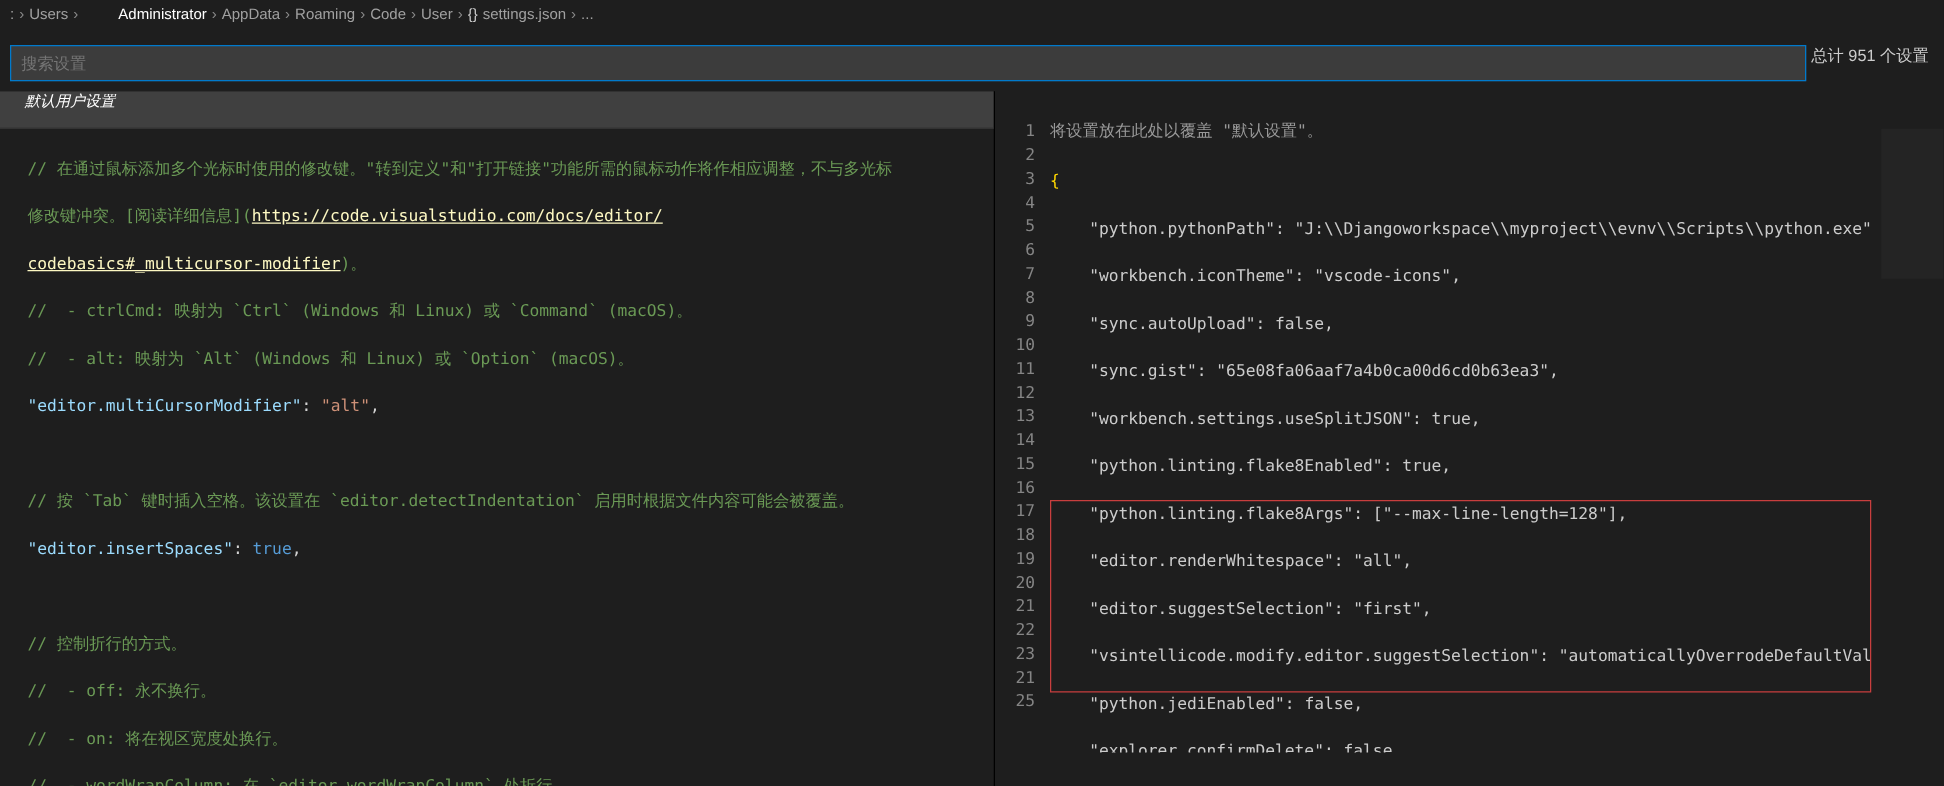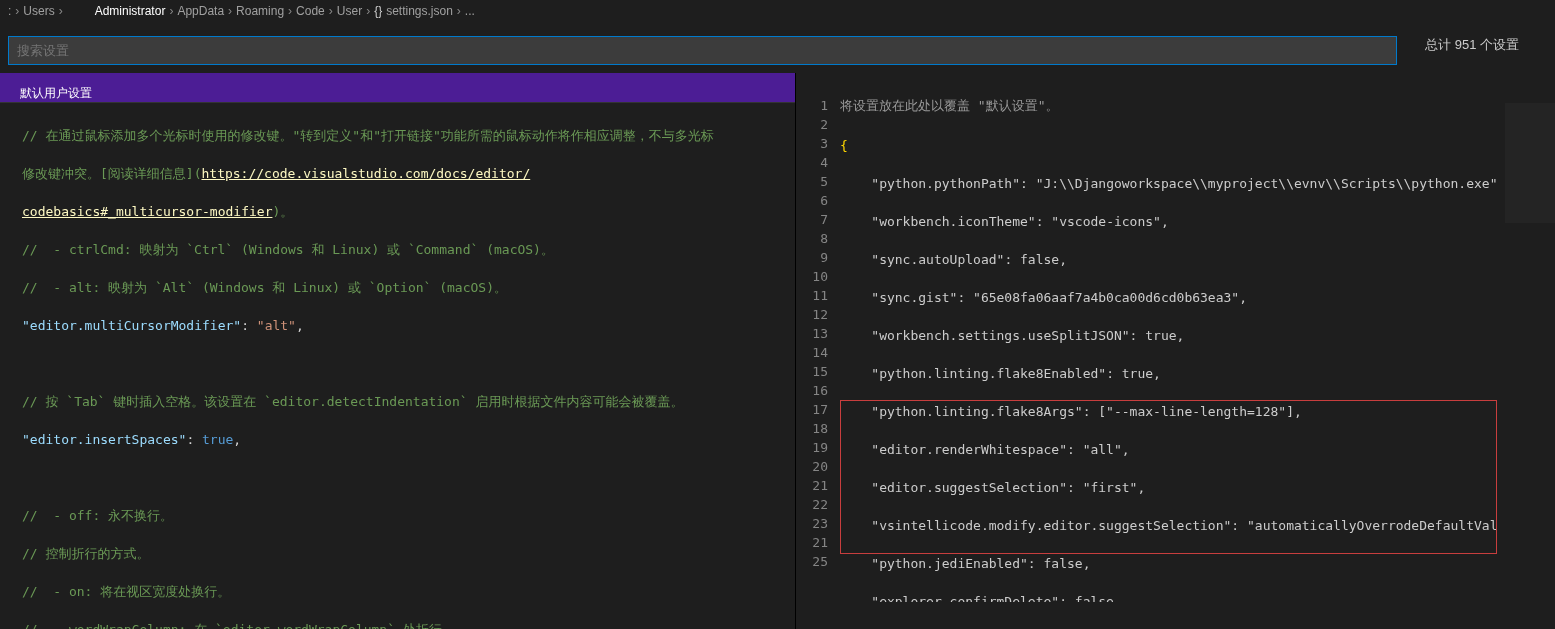--- a/index.html
+++ b/index.html
@@ -3,26 +3,26 @@
 <meta charset="utf-8">
 <style>
 * { margin:0; padding:0; box-sizing:border-box; }
 body { background:#1e1e1e; color:#cccccc; font-family:"Microsoft YaHei","Segoe UI",sans-serif; font-size:13px; width:1555px; height:629px; overflow:hidden; }
 .breadcrumb { height:22px; display:flex; align-items:center; padding:0 8px; font-size:12px; color:#a0a0a0; background:#1e1e1e; }
 .breadcrumb .sep { margin:0 4px; color:#888; }
 .breadcrumb .item { white-space:nowrap; }
 .breadcrumb .icon-braces { color:#cccccc; margin-right:4px; }
 .search-row { display:flex; margin:14px 8px 8px 8px; }
 .search-input { flex:1; background:#3c3c3c; border:1px solid #007acc; color:#ccc; padding:6px 8px; font-size:13px; outline:none; }
-.search-count { padding:0 28px; color:#ccc; font-size:13px; white-space:nowrap; }
+.search-count { padding:0 4px; color:#ccc; font-size:13px; white-space:nowrap; }
 .panels { display:flex; height:calc(100% - 70px); }
 .panel { position:relative; overflow:hidden; }
 .panel-left { width:796px; border-right:1px solid #000; }
 .panel-right { flex:1; }
-.panel-header { height:30px; background:#4c1d95; display:flex; align-items:flex-end; padding:0 10px; border-bottom:1px solid #333; }
+.panel-header { height:30px; background:#404040; display:flex; align-items:flex-start; padding:0 10px; border-bottom:1px solid #333;font-style:italic; }
 .panel-header .tab { padding:0 10px; color:#999; font-size:12px; }
 .panel-header .tab.active { color:#fff; }
 .panel-body { height:calc(100% - 30px); overflow:hidden; position:relative; }
 .code { font-family:Consolas,monospace; font-size:13px; line-height:19px; padding:4px 0 4px 22px; white-space:pre; color:#d4d4d4; }
 .code .comment { color:#6a9955; }
 .code .link { color:#fef9c3; text-decoration:underline; }
 .code .key { color:#9cdcfe; }
 .code .str { color:#ce9178; }
 .code .bool { color:#569cd6; }
 .code .punc { color:#d4d4d4; }
@@ -76,22 +76,22 @@
 <div class="ln"><span class="comment">// 在通过鼠标添加多个光标时使用的修改键。"转到定义"和"打开链接"功能所需的鼠标动作将作相应调整，不与多光标</span></div>
 <div class="ln"><span class="comment">修改键冲突。[阅读详细信息](</span><span class="link">https://code.visualstudio.com/docs/editor/</span></div>
 <div class="ln"><span class="link">codebasics#_multicursor-modifier</span><span class="comment">)。</span></div>
 <div class="ln"><span class="comment">//  - ctrlCmd: 映射为 `Ctrl` (Windows 和 Linux) 或 `Command` (macOS)。</span></div>
 <div class="ln"><span class="comment">//  - alt: 映射为 `Alt` (Windows 和 Linux) 或 `Option` (macOS)。</span></div>
 <div class="ln"><span class="key">"editor.multiCursorModifier"</span><span class="punc">: </span><span class="str">"alt"</span><span class="punc">,</span></div>
 <div class="ln"></div>
 <div class="ln"><span class="comment">// 按 `Tab` 键时插入空格。该设置在 `editor.detectIndentation` 启用时根据文件内容可能会被覆盖。</span></div>
 <div class="ln"><span class="key">"editor.insertSpaces"</span><span class="punc">: </span><span class="bool">true</span><span class="punc">,</span></div>
 <div class="ln"></div>
+<div class="ln"><span class="comment">// 控制折行的方式。</span></div>
 <div class="ln"><span class="comment">//  - off: 永不换行。</span></div>
-<div class="ln"><span class="comment">// 控制折行的方式。</span></div>
 <div class="ln"><span class="comment">//  - on: 将在视区宽度处换行。</span></div>
 <div class="ln"><span class="comment">//  - wordWrapColumn: 在 `editor.wordWrapColumn` 处折行。</span></div>
 
 
 
 
 
 
 
 

